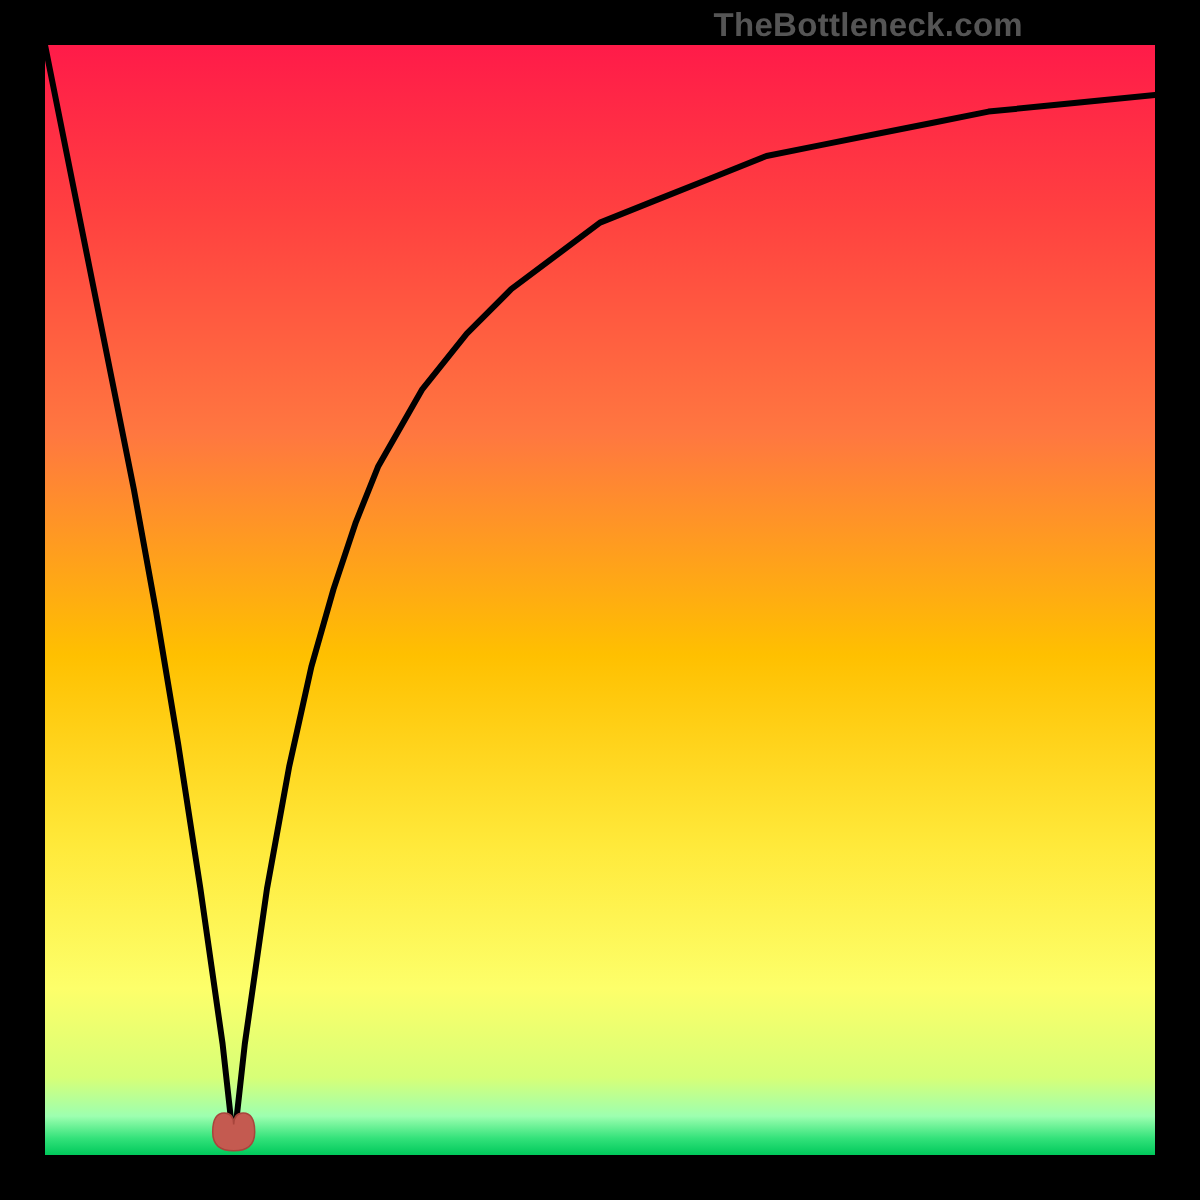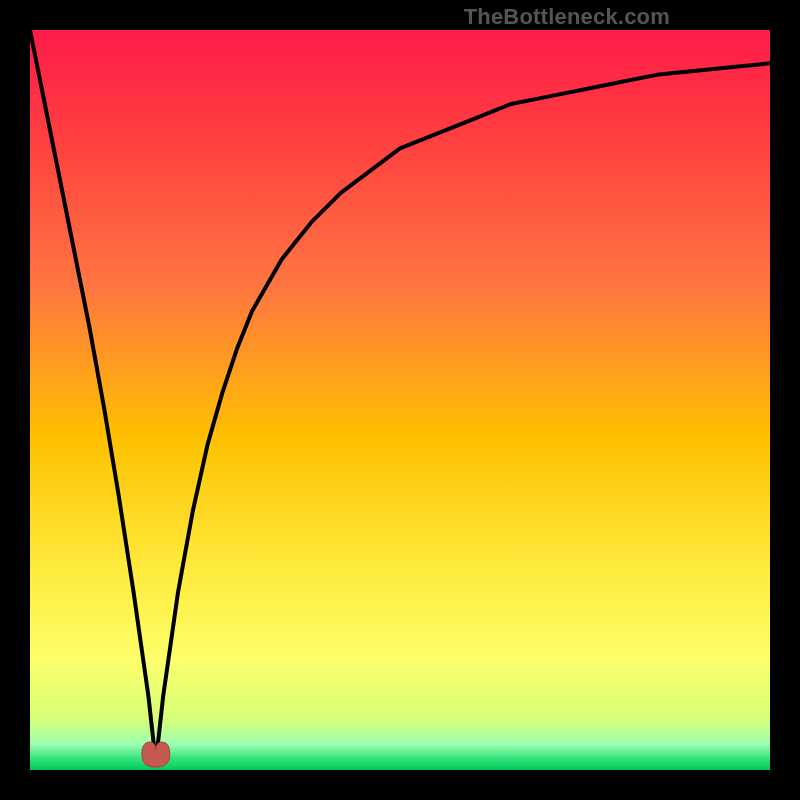--- a/index.html
+++ b/index.html
@@ -11,20 +11,21 @@
     overflow: hidden;
     font-family: Arial, Helvetica, sans-serif;
   }
   .frame {
     position: absolute;
     left: 0;
     top: 0;
     width: 700px;
     height: 800px;
     background: #000000;
+    padding-left: 12px;
   }
   .plot-area {
     position: absolute;
     left: 30px;
     top: 30px;
     width: 740px;
     height: 740px;
     overflow: hidden;
   }
   .attribution {

